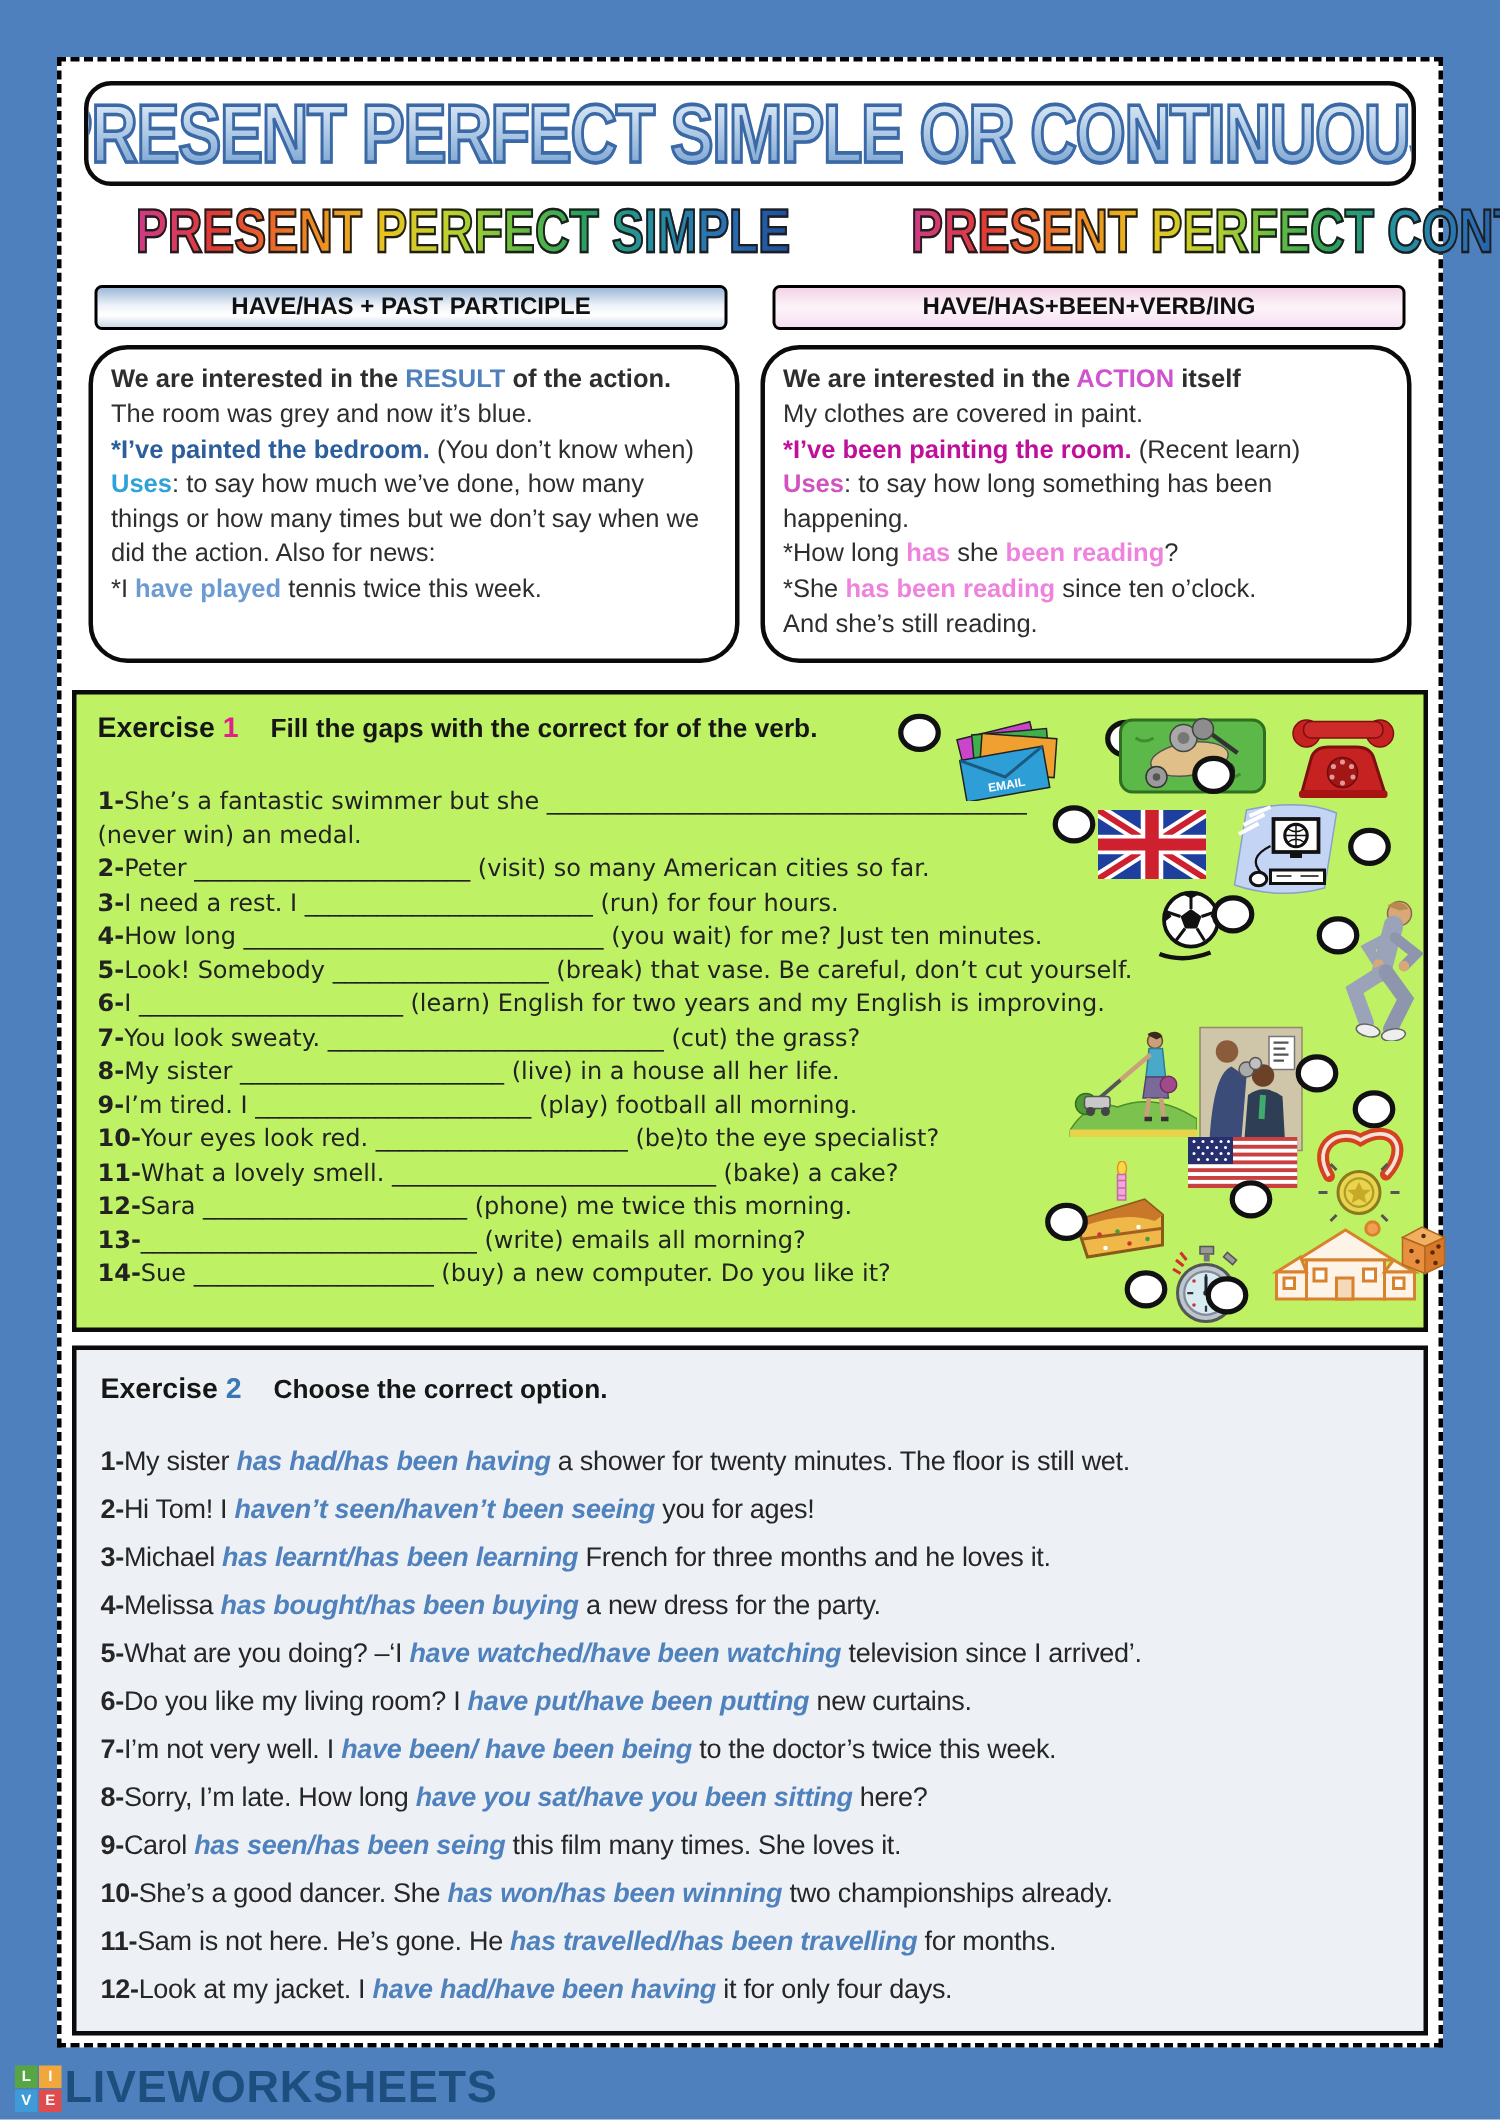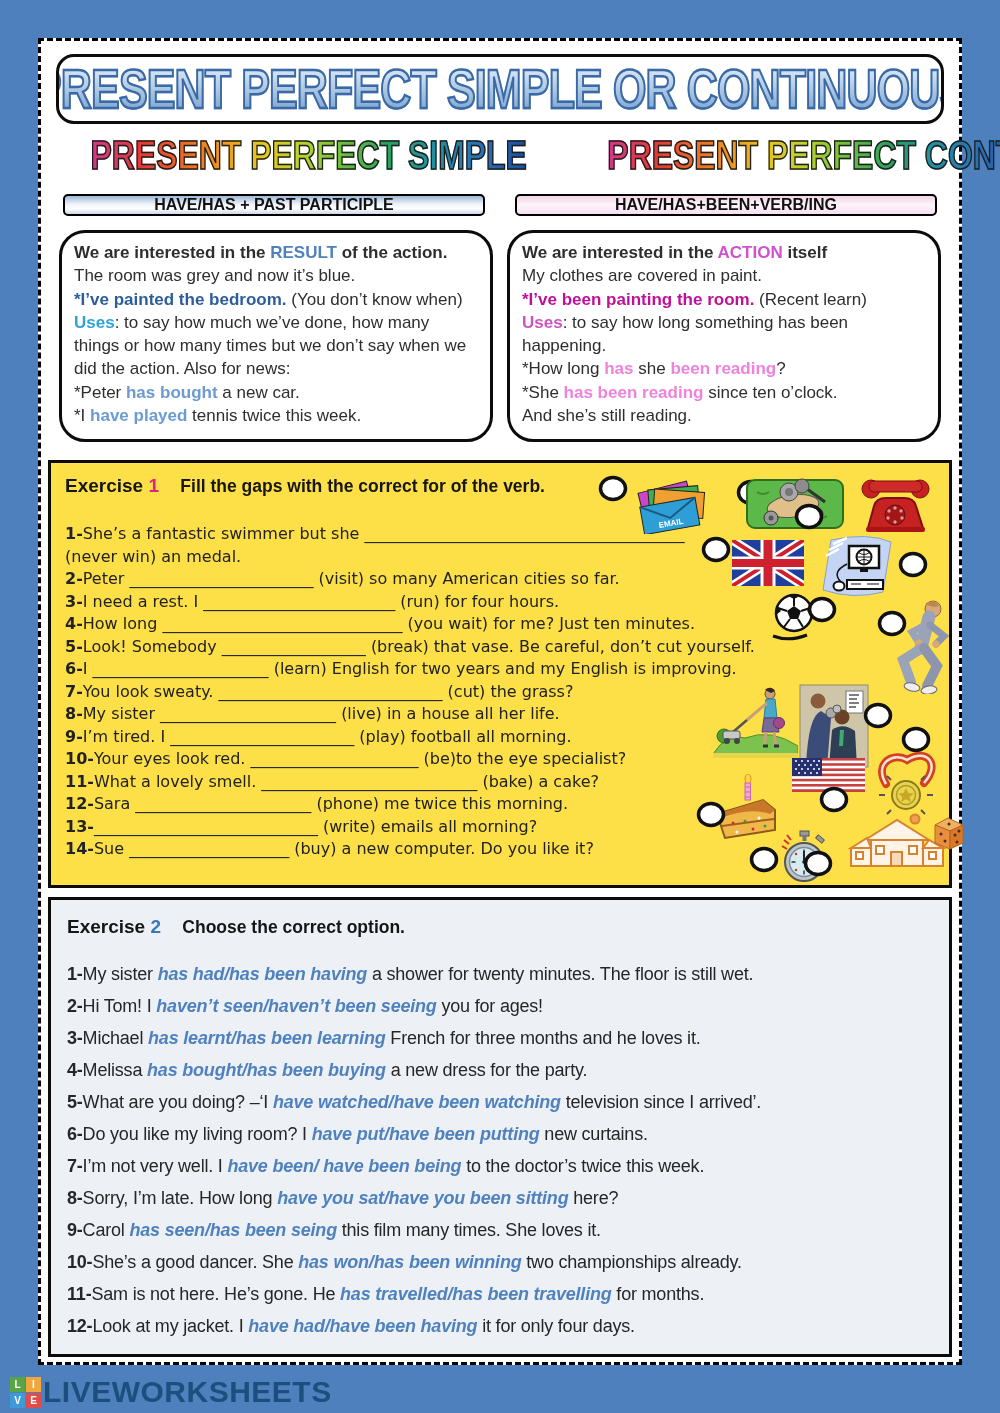--- a/index.html
+++ b/index.html
@@ -23,21 +23,21 @@
   .hdr-row { display:flex; margin:10px 8px 0; height:48px; }
   .hdr { flex:1; text-align:center; overflow:visible; }
   .rainbow { display:inline-block; font-weight:bold; font-size:38px; white-space:nowrap;
              color:#d6308c;
              background:linear-gradient(90deg,#cf3a8a 0%,#e23a35 12%,#ef7d23 25%,#e9c31f 38%,#bcd32f 48%,#6abf3f 58%,#2ba05c 68%,#23919f 78%,#2a6fb5 90%,#1d4f9c 100%);
              -webkit-background-clip:text; background-clip:text; -webkit-text-fill-color:transparent;
              -webkit-text-stroke:1.5px #1e1e1e;
              transform:scale(0.84,1.08); }
 
   
-  .formula-row { display:flex; gap:30px; margin:8px 22px 0; height:30px;align-items:center; }
+  .formula-row { display:flex; gap:30px; margin:8px 22px 0; height:30px; }
   .formula { flex:1; border:2.5px solid #000; border-radius:5px; display:flex; align-items:center;
              justify-content:center; font-weight:bold; font-size:16px; color:#111; }
   .f-blue { background:linear-gradient(180deg,#9db8d8,#eef3f9 45%,#ffffff 70%,#cdd9e8); }
   .f-pink { background:linear-gradient(180deg,#f2d4e6,#fdf4fa 50%,#f6dff0); }
 
   
   .info-row { display:flex; gap:14px; margin:10px 18px 0; }
   .ibox { flex:1; border:3px solid #0b0b0b; border-radius:26px; padding:8px 12px;
           font-size:17px; line-height:1.37; color:#2e2e2e; height:212px; background:#fff; }
   .ibox p { margin:0; }
@@ -46,21 +46,21 @@
   .c-pps    { color:#2d5d9a; }
   .c-uses-l { color:#2fa3d8; }
   .c-verb-l { color:#6b9bd2; font-weight:bold; }
   .c-action { color:#cf52ce;text-align:center; }
   .c-ppc    { color:#c01099; }
   .c-uses-r { color:#d054c0; font-weight:bold; }
   .c-verb-r { color:#ee82dd; font-weight:bold; }
 
   
   .ex1 { position:relative; margin:18px 7px 0; height:428px; border:3px solid #0b0b0b;
-         padding:12px 0 0 14px; background:#fde047; }
+         padding:12px 0 0 14px; background:#bef264; }
   .ex-head { font-size:19px; font-weight:bold; color:#161616; }
   .exnum1 { color:#e0218a; }
   .exnum2 { color:#3c77b5; }
   .instr { margin-left:16px; font-size:17.5px; }
   .x1items { margin-top:26px; font-family:"DejaVu Sans",sans-serif; font-size:16px;
              line-height:22.5px; color:#222; width:850px; }
   .x1row .num { font-weight:bold; }
   .x1row .txt { white-space:pre-line; }
 
   .ex2 { margin:9px 7px 0; height:460px; border:3px solid #0b0b0b; background:#edf1f6;
@@ -100,21 +100,20 @@
     <div class="formula f-blue">HAVE/HAS + PAST PARTICIPLE</div>
     <div class="formula f-pink">HAVE/HAS+BEEN+VERB/ING</div>
   </div>
 
   <div class="info-row">
     <div class="ibox">
       <p><span class="b">We are interested in the </span><span class="b c-result">RESULT</span><span class="b"> of the action.</span></p>
       <p>The room was grey and now it’s blue.</p>
       <p><span class="b c-pps"> *I’ve painted the bedroom.</span><span> (You don’t know when)</span></p>
       <p><span class="b c-uses-l">Uses</span><span>: to say how much we’ve done, how many things or how many times but we don’t say when we did the action. Also for news:</span></p>
-      <p><span> *Peter </span><span class="c-verb-l">has bought</span><span> a new car.</span></p>
       <p><span> *I </span><span class="c-verb-l">have played</span><span> tennis twice this week.</span></p>
     </div>
     <div class="ibox">
       <p><span class="b">We are interested in the </span><span class="b c-action">ACTION</span><span class="b"> itself</span></p>
       <p>My clothes are covered in paint.</p>
       <p><span class="b c-ppc"> *I’ve been painting the room.</span><span> (Recent learn)</span></p>
       <p><span class="c-uses-r">Uses</span><span>: to say how long something has been happening.</span></p>
       <p><span>*How long </span><span class="c-verb-r">has</span><span> she </span><span class="c-verb-r">been reading</span><span>?</span></p>
       <p><span>*She </span><span class="c-verb-r">has been reading</span><span> since ten o’clock.</span></p>
       <p>  And she’s still reading.</p>

